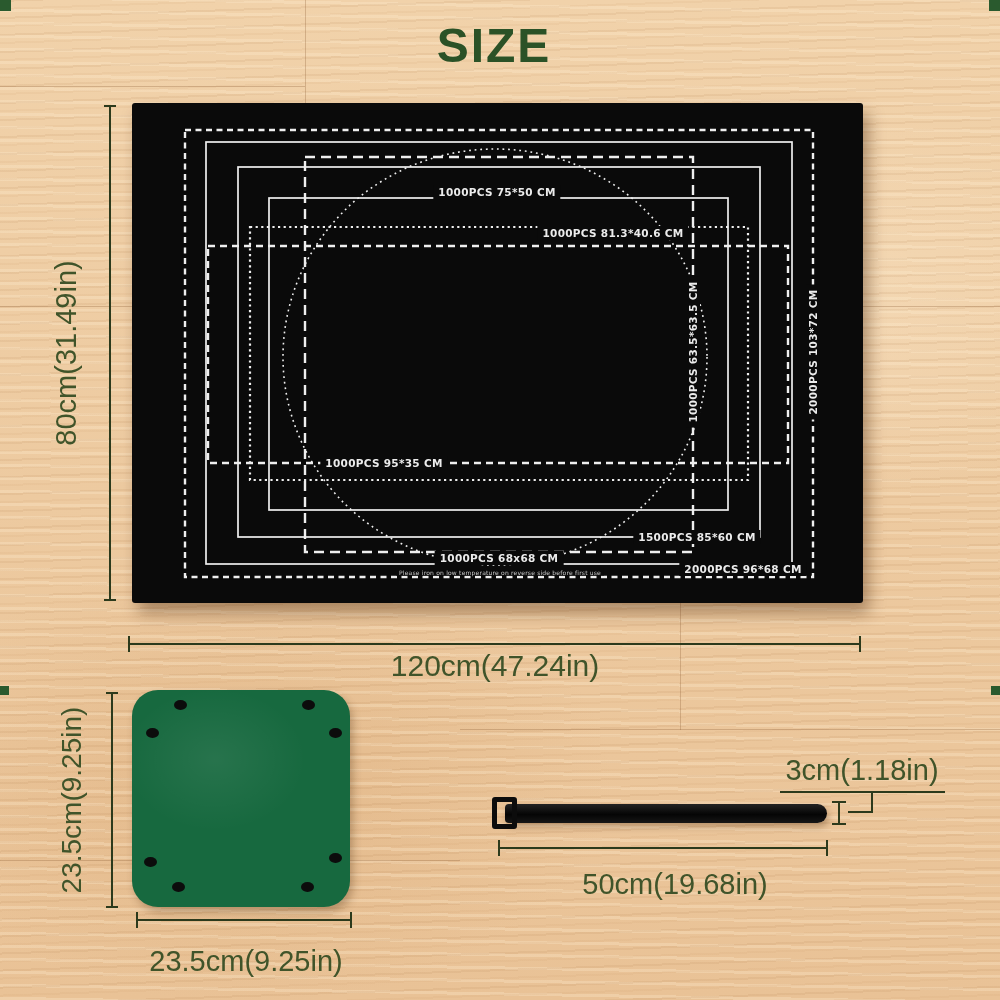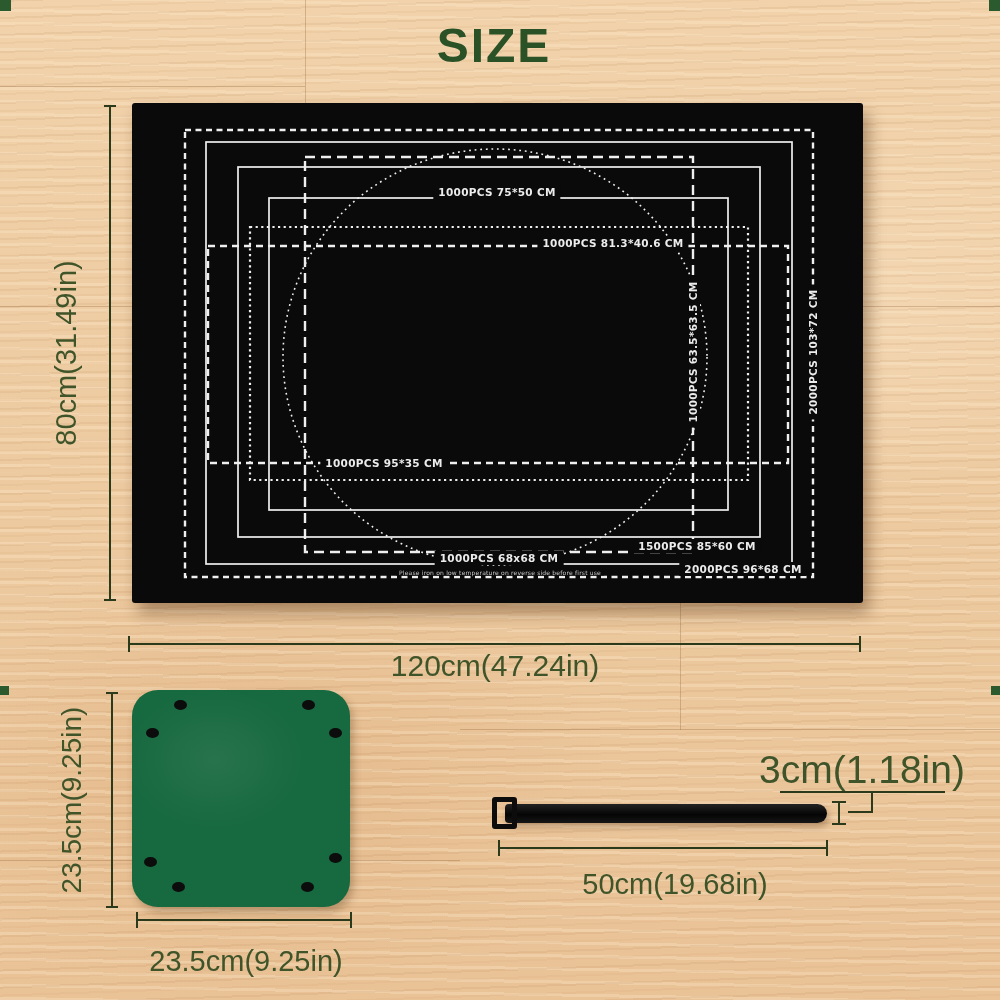--- a/index.html
+++ b/index.html
@@ -93,23 +93,23 @@
       <rect x="106" y="64" width="522" height="370" class="ln st-solid"></rect>
       <rect x="137" y="95" width="459" height="312" class="ln st-solid"></rect>
       <rect x="118" y="124" width="498" height="253" class="ln st-dot"></rect>
       <rect x="76" y="143" width="580" height="217" class="ln st-dash-g"></rect>
       <ellipse cx="363" cy="254" rx="212" ry="208" class="ln st-circle"></ellipse>
     </svg>
   <div class="care" style="left:368px;top:469px">Please iron on low temperature on reverse side before first use</div>
 <div class="mlab vert" style="left: 681px; top: 249px;">2000PCS  103*72 CM</div>
     <div class="mlab" style="left: 611px; top: 466px;">2000PCS  96*68 CM</div>
     <div class="mlab vert" style="left: 561px; top: 249px;">1000PCS  63.5*63.5 CM</div>
-    <div class="mlab" style="left: 565px; top: 434px; margin-top: 9px;">1500PCS  85*60 CM</div>
+    <div class="mlab" style="left: 565px; top: 434px;">1500PCS  85*60 CM</div>
     <div class="mlab" style="left: 365px; top: 89px;">1000PCS  75*50 CM</div>
-    <div class="mlab" style="left: 481px; top: 140px;">1000PCS  81.3*40.6 CM</div>
+    <div class="mlab" style="left: 481px; top: 130px;">1000PCS  81.3*40.6 CM</div>
     <div class="mlab" style="left: 252px; top: 360px;">1000PCS  95*35 CM</div>
     <div class="mlab" style="left: 367px; top: 455px; text-align: right;">1000PCS 68x68 CM</div>
   </div>
 
 <div class="vline" style="left:109px;top:105px;height:496px"></div>
 <div class="dim-label vert" style="left:66px;top:353px;font-size:29px">80cm(31.49in)</div>
 
 <div class="hline" style="left:128px;top:643px;width:733px"></div>
 <div class="dim-label" style="left:495px;top:666px;font-size:30px">120cm(47.24in)</div>
 
@@ -126,21 +126,21 @@
 
 <div class="vline" style="left:111px;top:692px;height:216px"></div>
 <div class="dim-label vert" style="left:72px;top:800px;font-size:28px">23.5cm(9.25in)</div>
 
 <div class="hline" style="left:136px;top:919px;width:216px"></div>
 <div class="dim-label" style="left:246px;top:961px;font-size:29px">23.5cm(9.25in)</div>
 
 <div class="strap-band"></div>
 <div class="strap-buckle"></div>
 
-<div class="dim-label" style="left:862px;top:770px;font-size:39px">3cm(1.18in)</div>
+<div class="dim-label" style="left:862px;top:770px;font-size:29px">3cm(1.18in)</div>
 <div class="ann-line" style="left:780px;top:791px;width:165px;height:2px"></div>
 <div class="ann-line" style="left:871px;top:791px;width:2px;height:22px"></div>
 <div class="ann-line" style="left:848px;top:811px;width:25px;height:2px"></div>
 <div class="ann-line" style="left:838px;top:802px;width:2px;height:22px"></div>
 <div class="ann-line" style="left:832px;top:801px;width:14px;height:2px"></div>
 <div class="ann-line" style="left:832px;top:823px;width:14px;height:2px"></div>
 
 <div class="hline" style="left:498px;top:847px;width:330px"></div>
 <div class="dim-label" style="left:675px;top:884px;font-size:29px">50cm(19.68in)</div>
 

